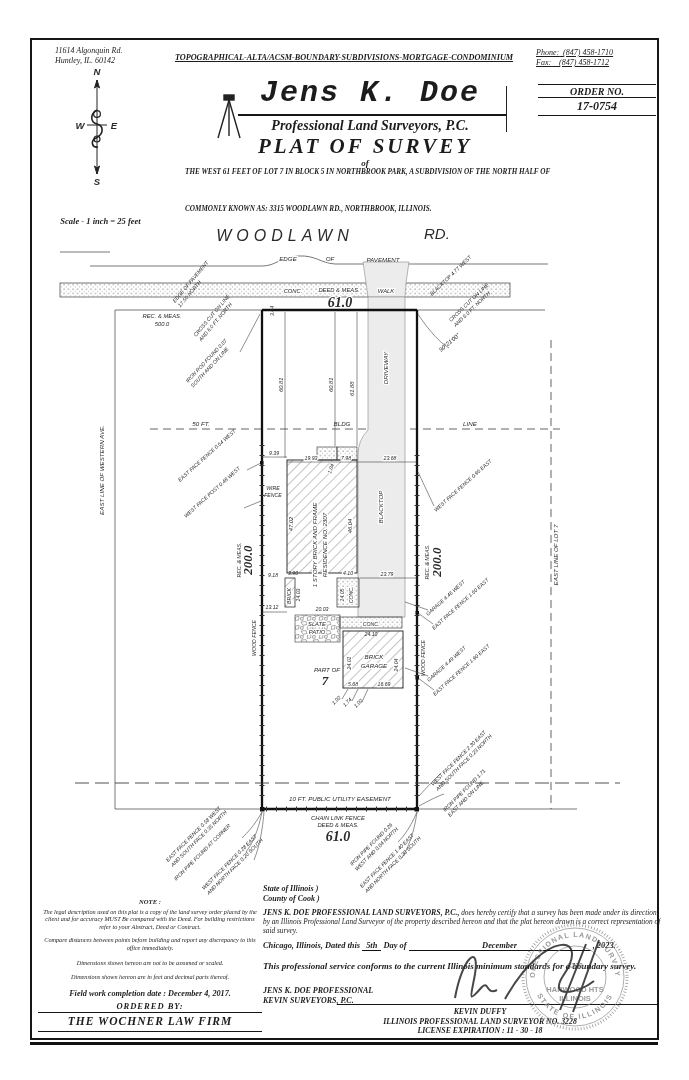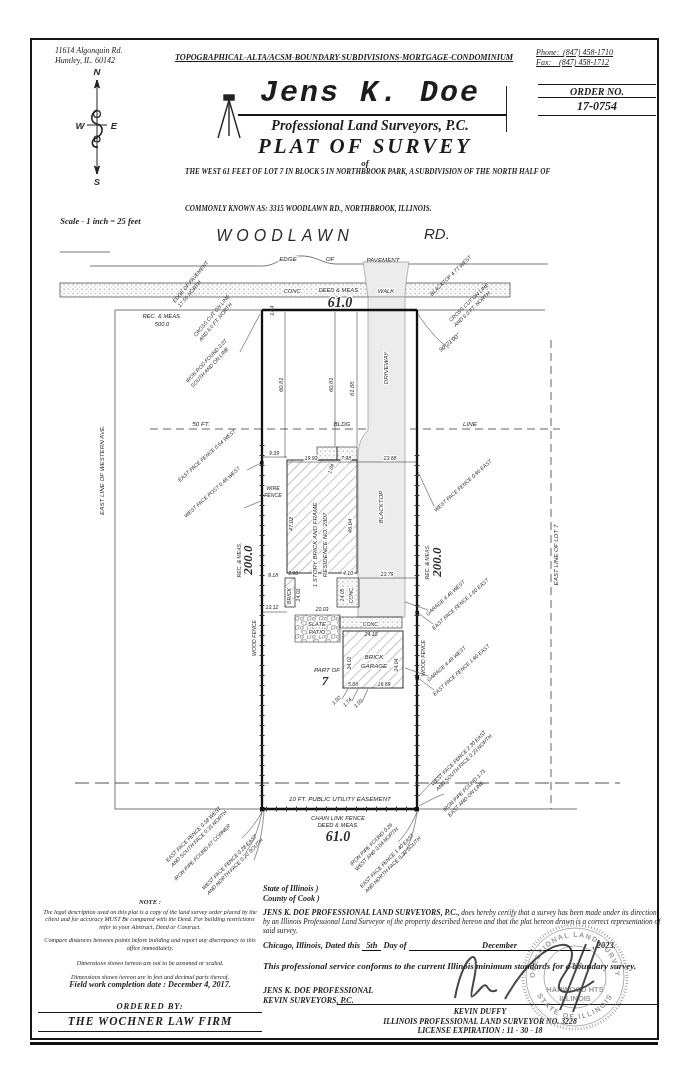--- a/index.html
+++ b/index.html
@@ -343,21 +343,21 @@
     <path class="lead" d="M419,806 C430,800 438,796 444,794 M419,796 C428,786 434,780 440,774"></path>
   </g>
 </svg>
 
 <div class="abs it ctr" style="left:42px;top:898px;width:216px;font-size:6.2px;line-height:7.6px;">
   <div class="b" style="font-size:6.6px;">NOTE :</div>
   <div style="margin-top:2px;">The legal description used on this plat is a copy of the land survey order placed by the client and for accuracy MUST Be compared with the Deed. For building restrictions refer to your Abstract, Deed or Contract.</div>
   <div style="margin-top:6px;">Compare distances between points before building and report any discrepancy to this office immediately.</div>
   <div style="margin-top:7px;">Dimensions shown hereon are not to be assumed or scaled.</div>
   <div style="margin-top:7px;">Dimensions shown hereon are in feet and decimal parts thereof.</div>
-  <div class="b" style="font-size:8.2px;">Field work completion date : December 4, 2017.</div>
+  <div class="b" style="margin-top:9px;font-size:8.2px;">Field work completion date : December 4, 2017.</div>
 </div>
 <div class="abs it b ctr" style="left:42px;top:1001px;width:216px;font-size:8.5px;letter-spacing:1px;">ORDERED BY:</div>
 <div class="abs rule" style="left:38px;top:1012px;width:224px;"></div>
 <div class="abs it b ctr" style="left:38px;top:1015px;width:224px;font-size:11.5px;letter-spacing:1px;">THE WOCHNER LAW FIRM</div>
 <div class="abs rule" style="left:38px;top:1031px;width:224px;"></div>
 
 <div class="abs it b" style="left:263px;top:884px;font-size:8px;line-height:10px;">
   <div>State of Illinois )</div>
   <div>County of Cook  )</div>
 </div>

